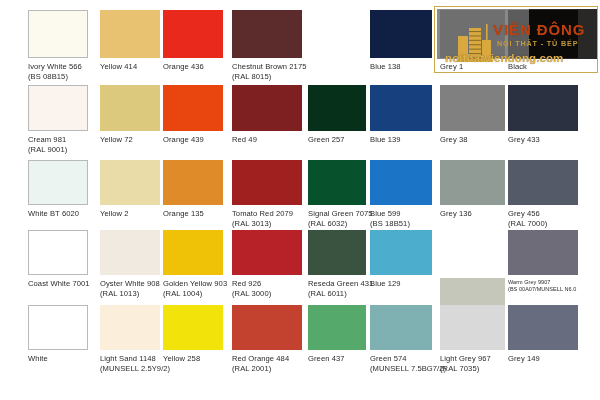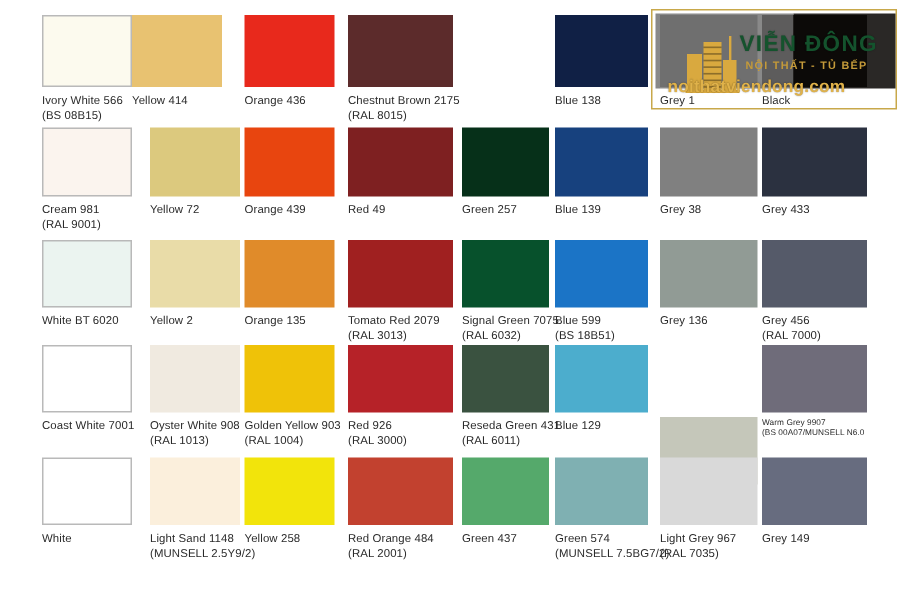--- a/index.html
+++ b/index.html
@@ -95,21 +95,21 @@
   }
 </style>
 </head>
 <body>
 
 <div id="chart">
     <div class="cell" style="left: 28px; top: 10px; width: 60px; height: 72px;">
       <div class="swatch bordered" title="Ivory White 566" style="width: 60px; height: 48px; background: rgb(252, 250, 238);"></div>
       <div class="caption" style="top: 52px;"><span>Ivory White 566</span><span class="l2">(BS 08B15)</span></div>
     </div>
-    <div class="cell" style="left: 88px; top: 10px; width: 60px; height: 72px;">
+    <div class="cell" style="left: 100px; top: 10px; width: 60px; height: 72px;">
       <div class="swatch" title="Yellow 414" style="width: 60px; height: 48px; background: rgb(232, 194, 113);"></div>
       <div class="caption" style="top: 52px;"><span>Yellow 414</span></div>
     </div>
     <div class="cell" style="left: 163px; top: 10px; width: 60px; height: 72px;">
       <div class="swatch" title="Orange 436" style="width: 60px; height: 48px; background: rgb(232, 41, 28);"></div>
       <div class="caption" style="top: 52px;"><span>Orange 436</span></div>
     </div>
     <div class="cell" style="left: 232px; top: 10px; width: 70px; height: 72px;">
       <div class="swatch" title="Chestnut Brown 2175" style="width: 70px; height: 48px; background: rgb(92, 43, 43);"></div>
       <div class="caption" style="top: 52px;"><span>Chestnut Brown 2175</span><span class="l2">(RAL 8015)</span></div>
@@ -266,16 +266,16 @@
       <rect x="1" y="40" width="36" height="2" fill="#d9a93f"></rect>
       <rect x="30" y="4" width="1.6" height="16" fill="#d9a93f"></rect>
       <rect x="13" y="11" width="12" height="1.1" fill="rgba(0,0,0,0.35)"></rect>
       <rect x="13" y="15.4" width="12" height="1.1" fill="rgba(0,0,0,0.35)"></rect>
       <rect x="13" y="19.8" width="12" height="1.1" fill="rgba(0,0,0,0.35)"></rect>
       <rect x="13" y="24.200000000000003" width="12" height="1.1" fill="rgba(0,0,0,0.35)"></rect>
       <rect x="13" y="28.6" width="12" height="1.1" fill="rgba(0,0,0,0.35)"></rect>
       <rect x="13" y="33" width="12" height="1.1" fill="rgba(0,0,0,0.35)"></rect>
       <rect x="13" y="37.400000000000006" width="12" height="1.1" fill="rgba(0,0,0,0.35)"></rect>
     </svg>
-  <div id="wm-brand" style="color: #14532d; text-align: center;">VIỄN ĐÔNG</div>
+  <div id="wm-brand" style="color: #c2410c; text-align: center;">VIỄN ĐÔNG</div>
   <div id="wm-sub">NỘI THẤT - TỦ BẾP</div>
   <div id="wm-url" style="color: rgb(224, 178, 74);">noithatviendong.com</div>
 </div>
 
 </body></html>

